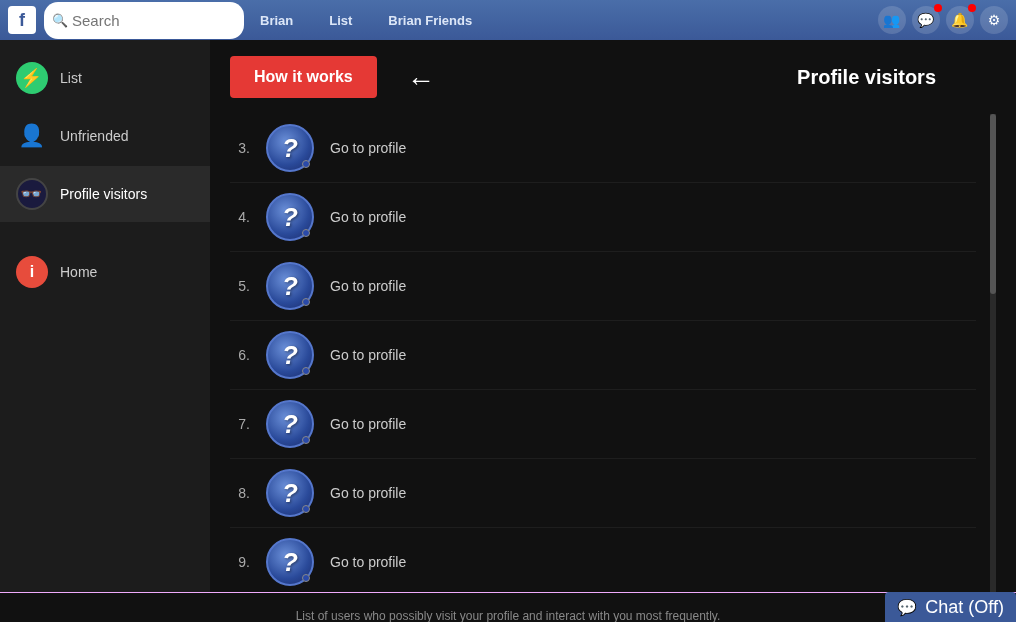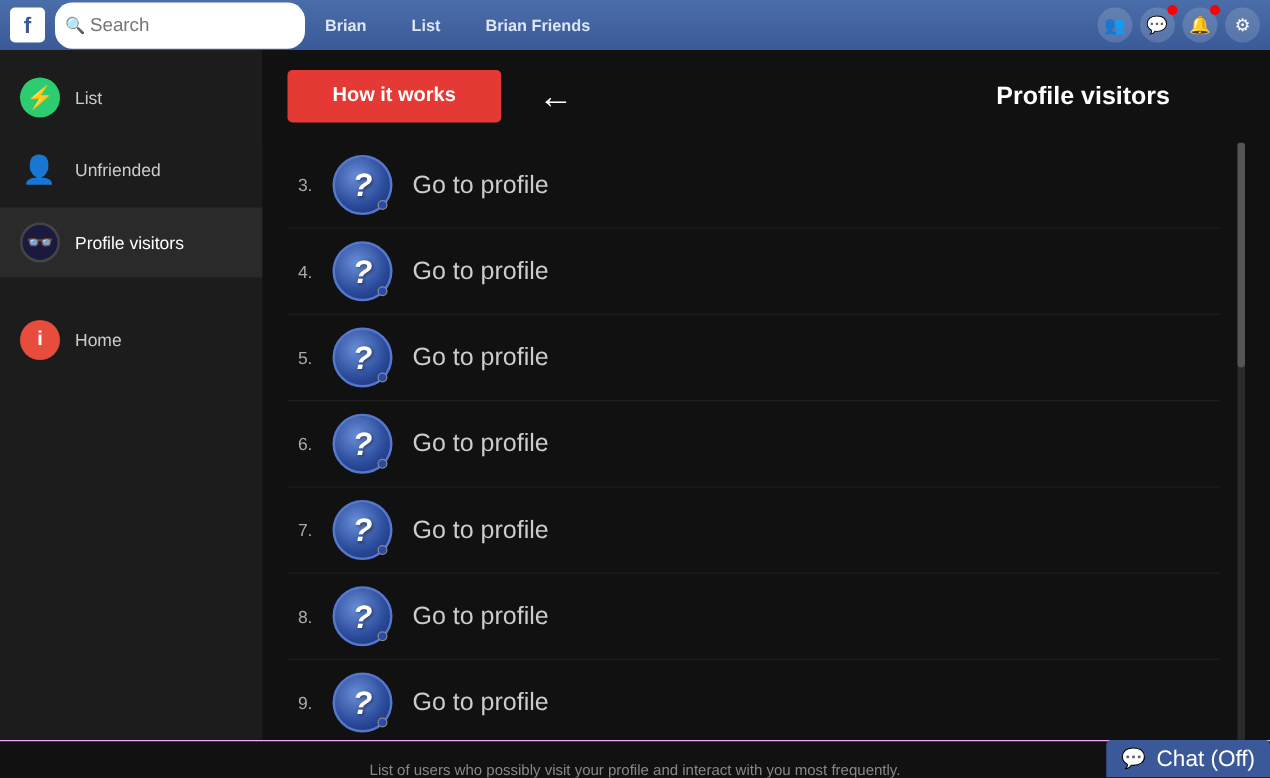--- a/index.html
+++ b/index.html
@@ -168,21 +168,21 @@
       align-items: center;
       padding: 16px 20px;
       gap: 20px;
       background: #111;
     }
     .how-it-works-btn {
       background: #e53935;
       color: #fff;
       border: none;
       border-radius: 4px;
-      padding: 12px 36px;
+      padding: 12px 24px;
       font-size: 16px;
       font-weight: bold;
       cursor: pointer;
       white-space: nowrap;
     }
     .back-arrow {
       font-size: 28px;
       color: #fff;
       cursor: pointer;
       margin-left: 10px;
@@ -274,21 +274,21 @@
       right: 2px;
       width: 8px;
       height: 8px;
       background: #2a4aaa;
       border-radius: 50%;
       border: 1px solid #888;
     }
 
     .go-to-profile {
       color: #ccc;
-      font-size: 20px;
+      font-size: 14px;
       cursor: pointer;
       text-decoration: none;
     }
 
     
     .footer {
       height: 46px;
       background: #111;
       border-top: 1px solid #f0abfc;
       display: flex;

